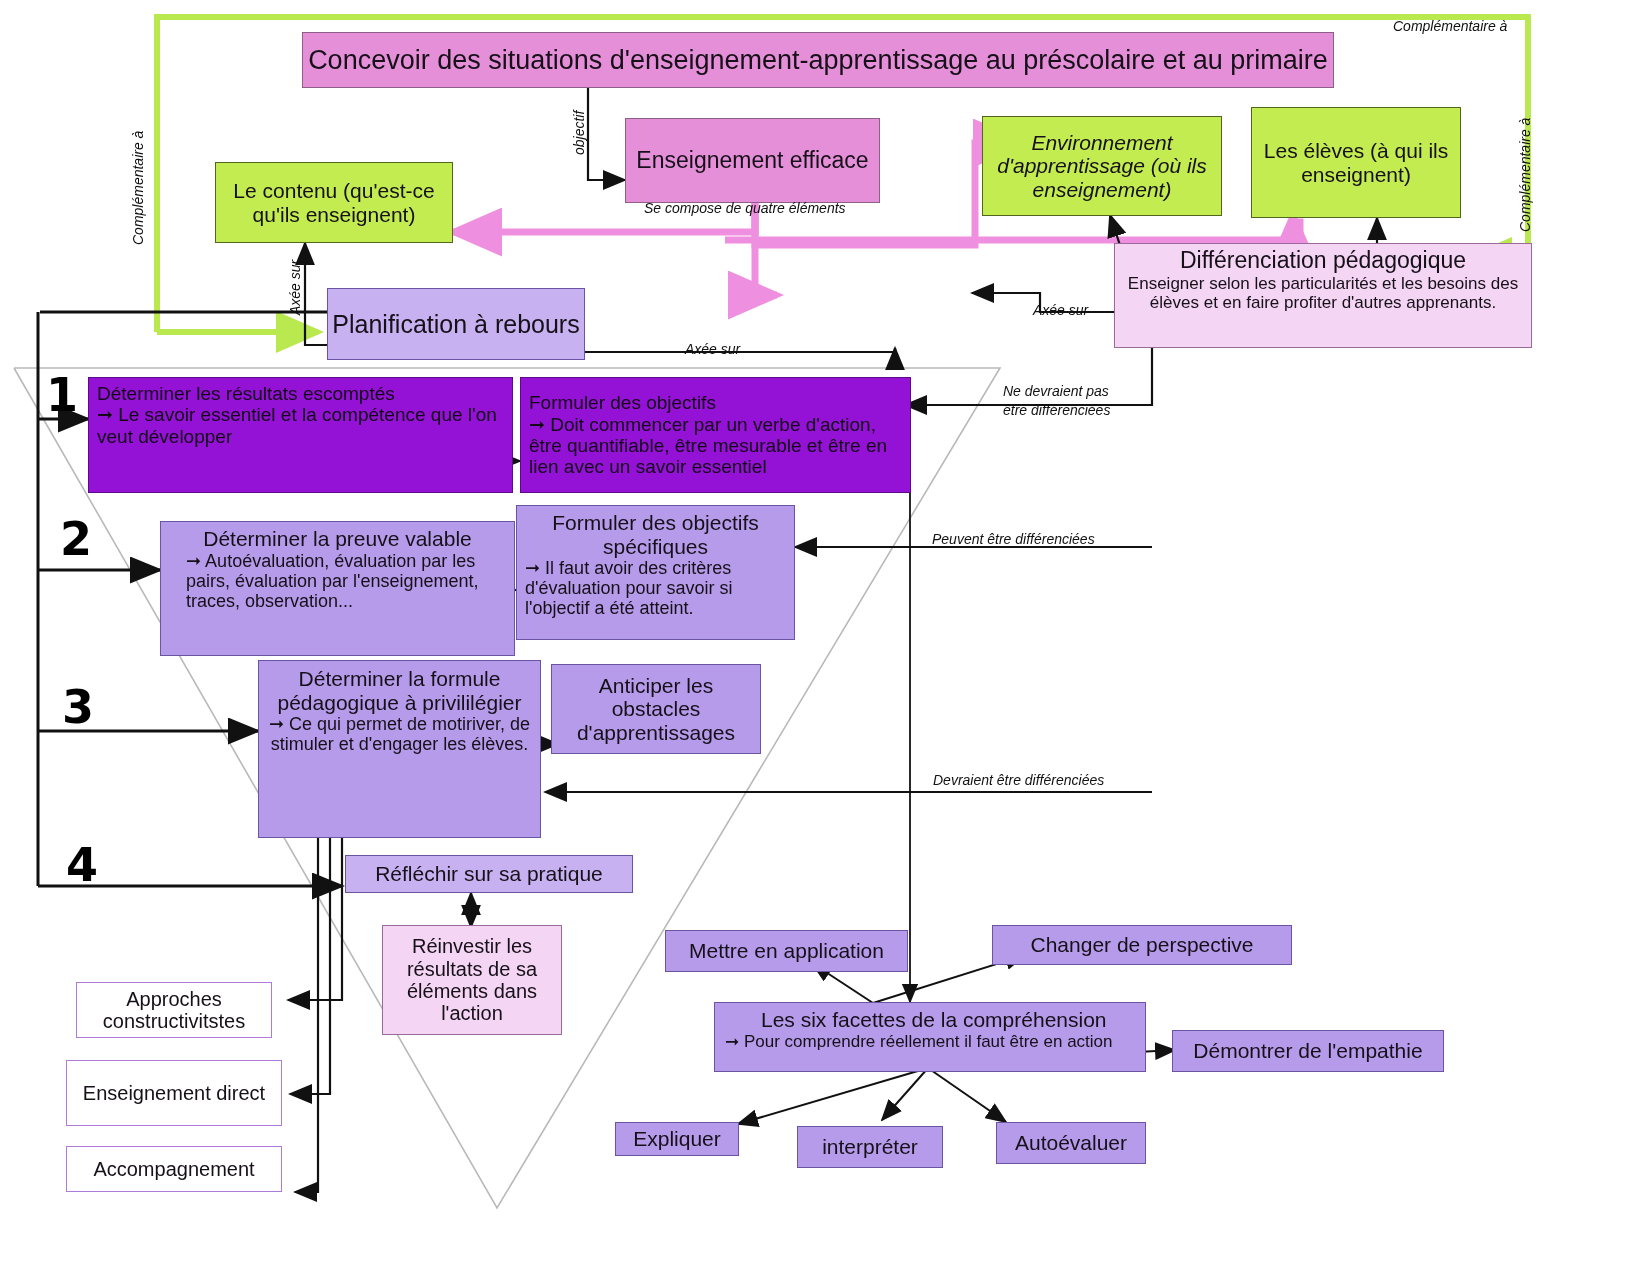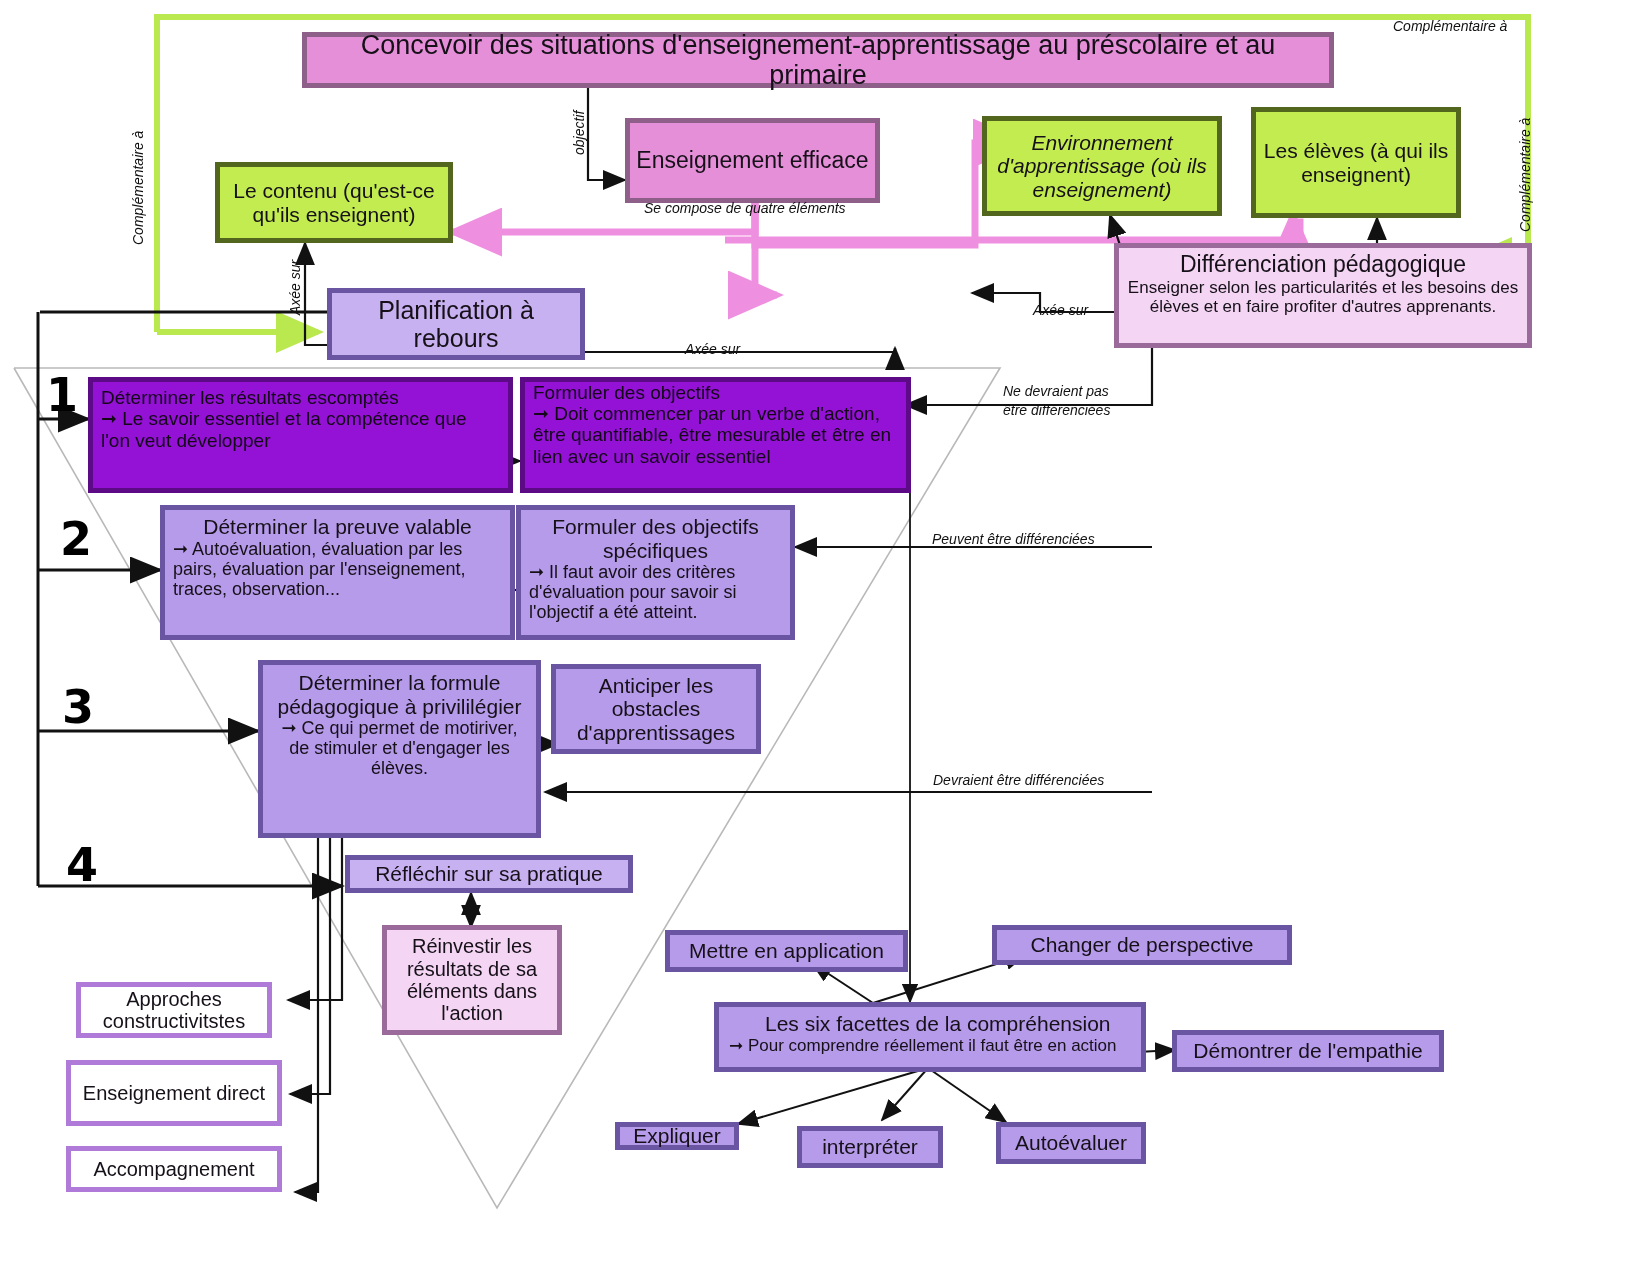--- a/index.html
+++ b/index.html
@@ -18,21 +18,21 @@
   }
   svg.wires {
     position: absolute;
     left: 0; top: 0;
     width: 1650px; height: 1275px;
     pointer-events: none;
   }
   .box {
     position: absolute;
     box-sizing: border-box;
-    border: 5px solid #be185d;
+    border: 1px solid #be185d;
     display: flex;
     flex-direction: column;
     justify-content: center;
     text-align: center;
     color: #161019;
     line-height: 1.12;
     padding: 2px 4px;
   }
   .box .ttl { display:block; }
   .box .sub { display:block; text-align: left; }
@@ -180,29 +180,29 @@
   <div class="num" style="left:66px; top:838px;">4</div>
 
   <div class="box deeppur" style="left:88px; top:377px; width:425px; height:116px; font-size:19px; color:#140718; justify-content:flex-start; padding:5px 8px;">
     <span class="ttl" style="text-align:left;">Déterminer les résultats escomptés</span>
     <span class="sub">
       <span class="ar">➞</span>
       <span>Le savoir essentiel et la compétence que l'on veut développer</span>
     </span>
   </div>
 
-  <div class="box deeppur" style="left:520px; top:377px; width:391px; height:116px; font-size:19px; color:#140718; justify-content:flex-end; padding:21px 8px;">
+  <div class="box deeppur" style="left:520px; top:377px; width:391px; height:116px; font-size:19px; color:#140718; justify-content:center; padding:21px 8px;">
     <span class="ttl" style="text-align:left;">Formuler des objectifs</span>
     <span class="sub">
       <span class="ar">➞</span>
       <span>Doit commencer par un verbe d'action, être quantifiable, être mesurable et être en lien avec un savoir essentiel</span>
     </span>
   </div>
 
-  <div class="box lilac" style="left:160px; top:505px; width:355px; height:135px; font-size:18px; justify-content:flex-start; padding:5px 8px;">
+  <div class="box lilac" style="left:160px; top:521px; width:355px; height:135px; font-size:18px; justify-content:flex-start; padding:5px 25px;">
     <span class="ttl" style="font-size:21px;">Déterminer la preuve valable</span>
     <span class="sub">
       <span class="ar">➞</span>
       <span>Autoévaluation, évaluation par les pairs, évaluation par l'enseignement, traces, observation...</span>
     </span>
   </div>
 
   <div class="box lilac" style="left:516px; top:505px; width:279px; height:135px; font-size:18px; justify-content:flex-start; padding:5px 8px;">
     <span class="ttl" style="font-size:21px;">Formuler des objectifs spécifiques</span>
     <span class="sub">
@@ -251,21 +251,21 @@
 
   <div class="box lilac" style="left:665px; top:930px; width:243px; height:42px; font-size:21px;">
     <span class="ttl">Mettre en application</span>
   </div>
   <div class="box lilac" style="left:1172px; top:1030px; width:272px; height:42px; font-size:21px;">
     <span class="ttl">Démontrer de l'empathie</span>
   </div>
   <div class="box lilac" style="left:992px; top:925px; width:300px; height:40px; font-size:21px;">
     <span class="ttl">Changer de perspective</span>
   </div>
-  <div class="box lilac" style="left:615px; top:1122px; width:124px; height:28px; font-size:21px;">
+  <div class="box lilac" style="left:615px; top:1122px; width:124px; height:34px; font-size:21px;">
     <span class="ttl">Expliquer</span>
   </div>
   <div class="box lilac" style="left:797px; top:1126px; width:146px; height:42px; font-size:21px;">
     <span class="ttl">interpréter</span>
   </div>
   <div class="box lilac" style="left:996px; top:1122px; width:150px; height:42px; font-size:21px;">
     <span class="ttl">Autoévaluer</span>
   </div>
 
   <div class="arrowtxt" style="left:1393px; top:18px;">Complémentaire à</div>

